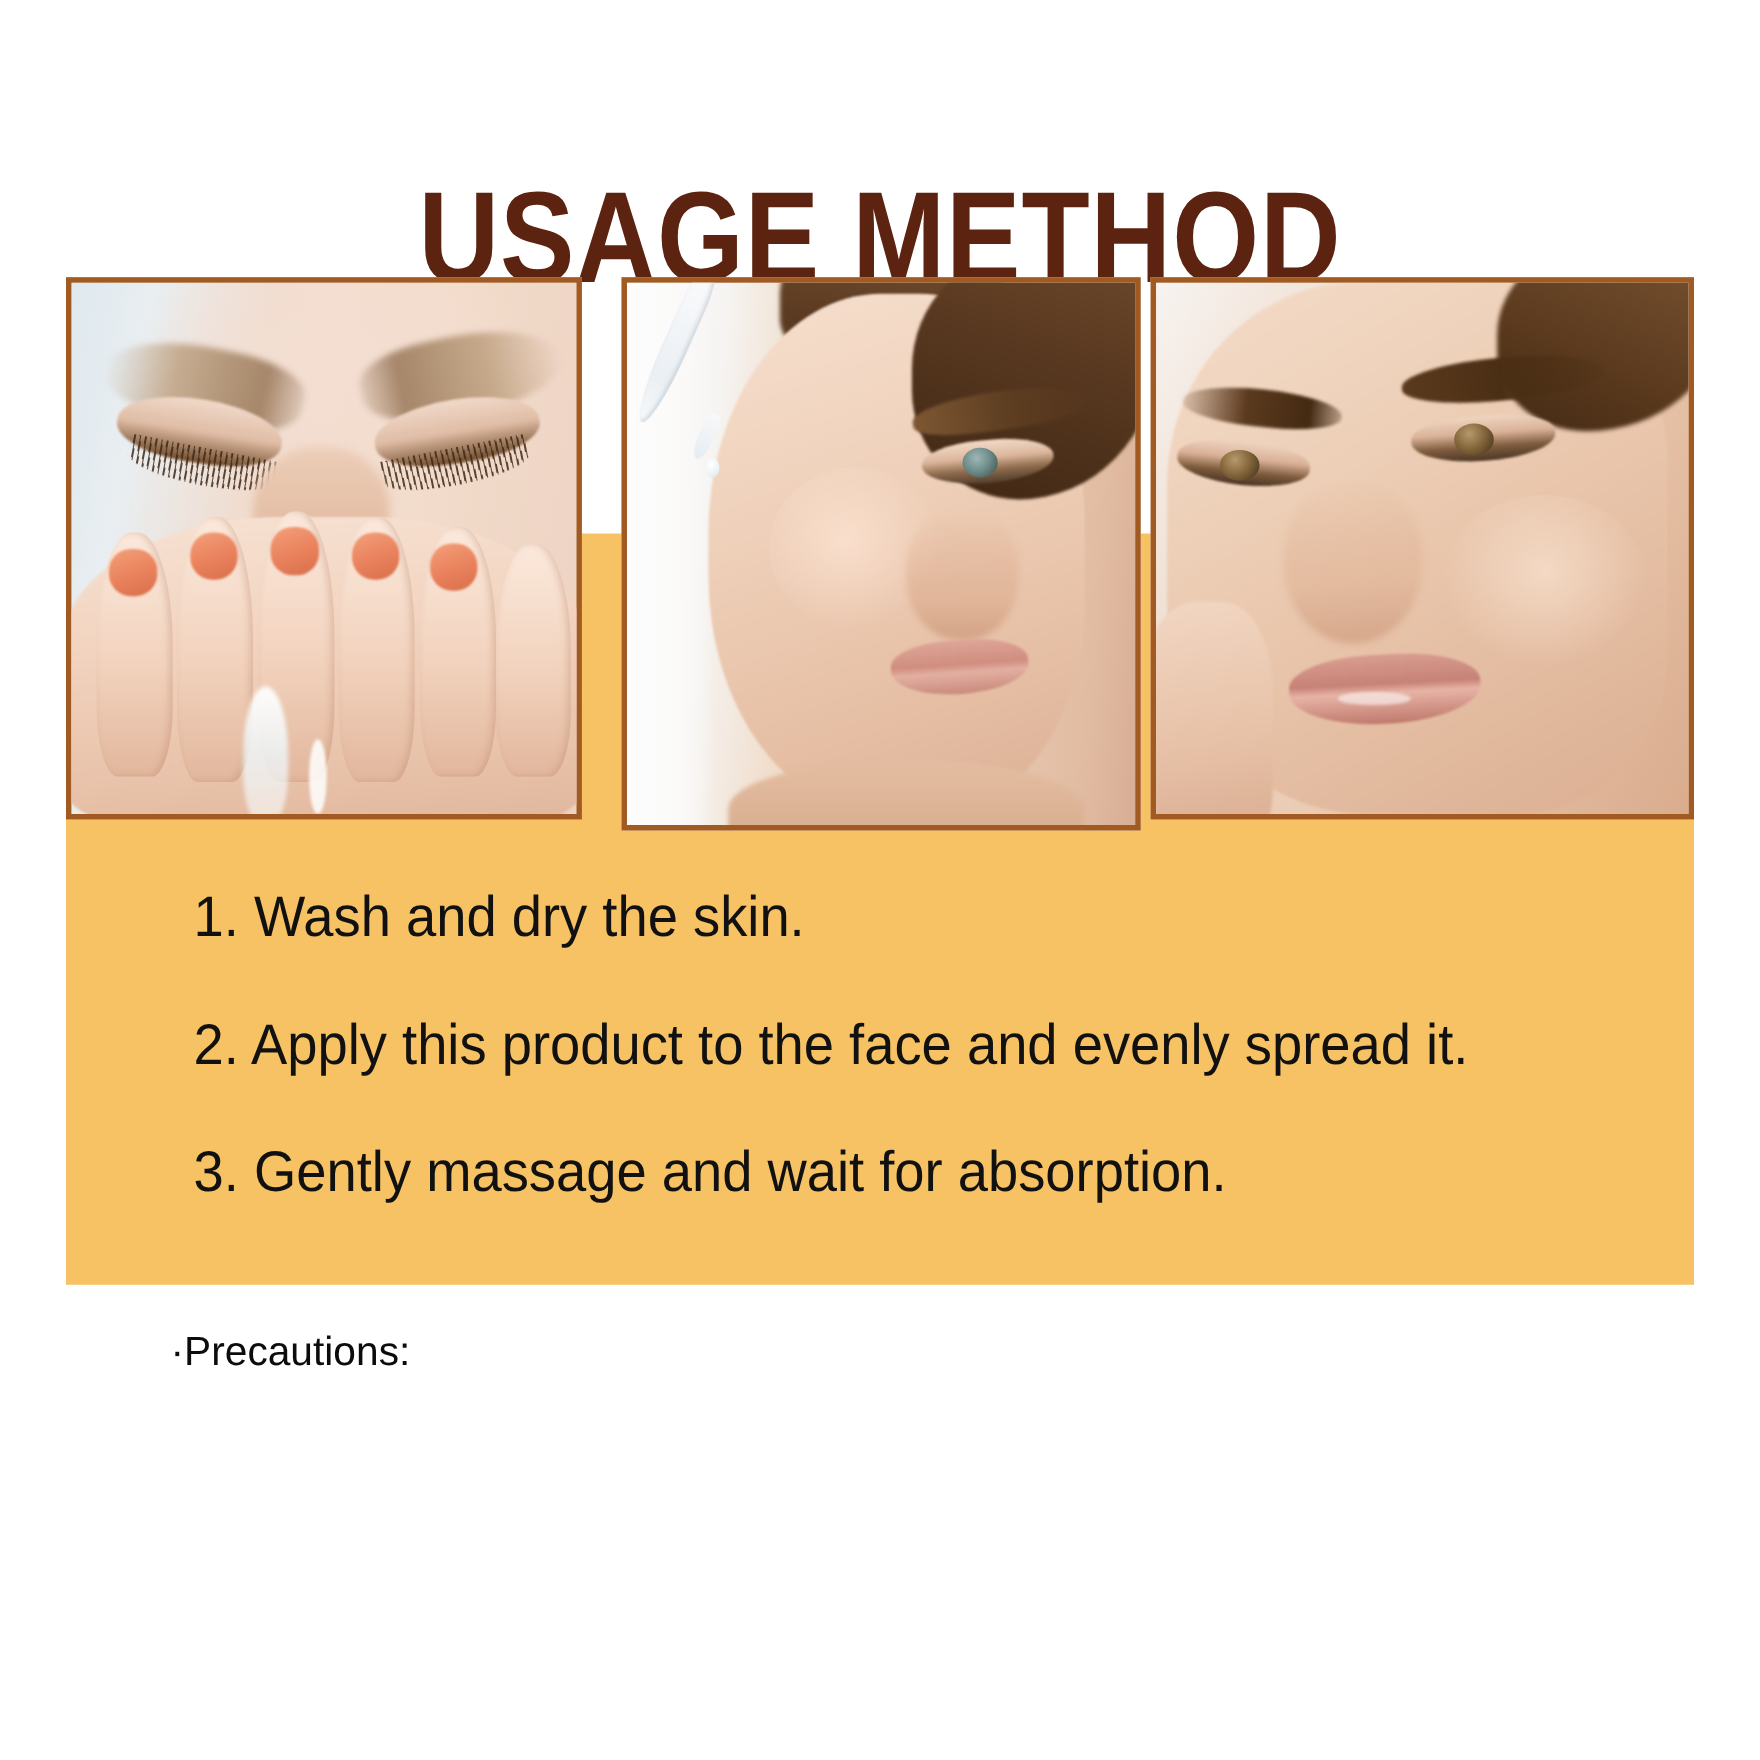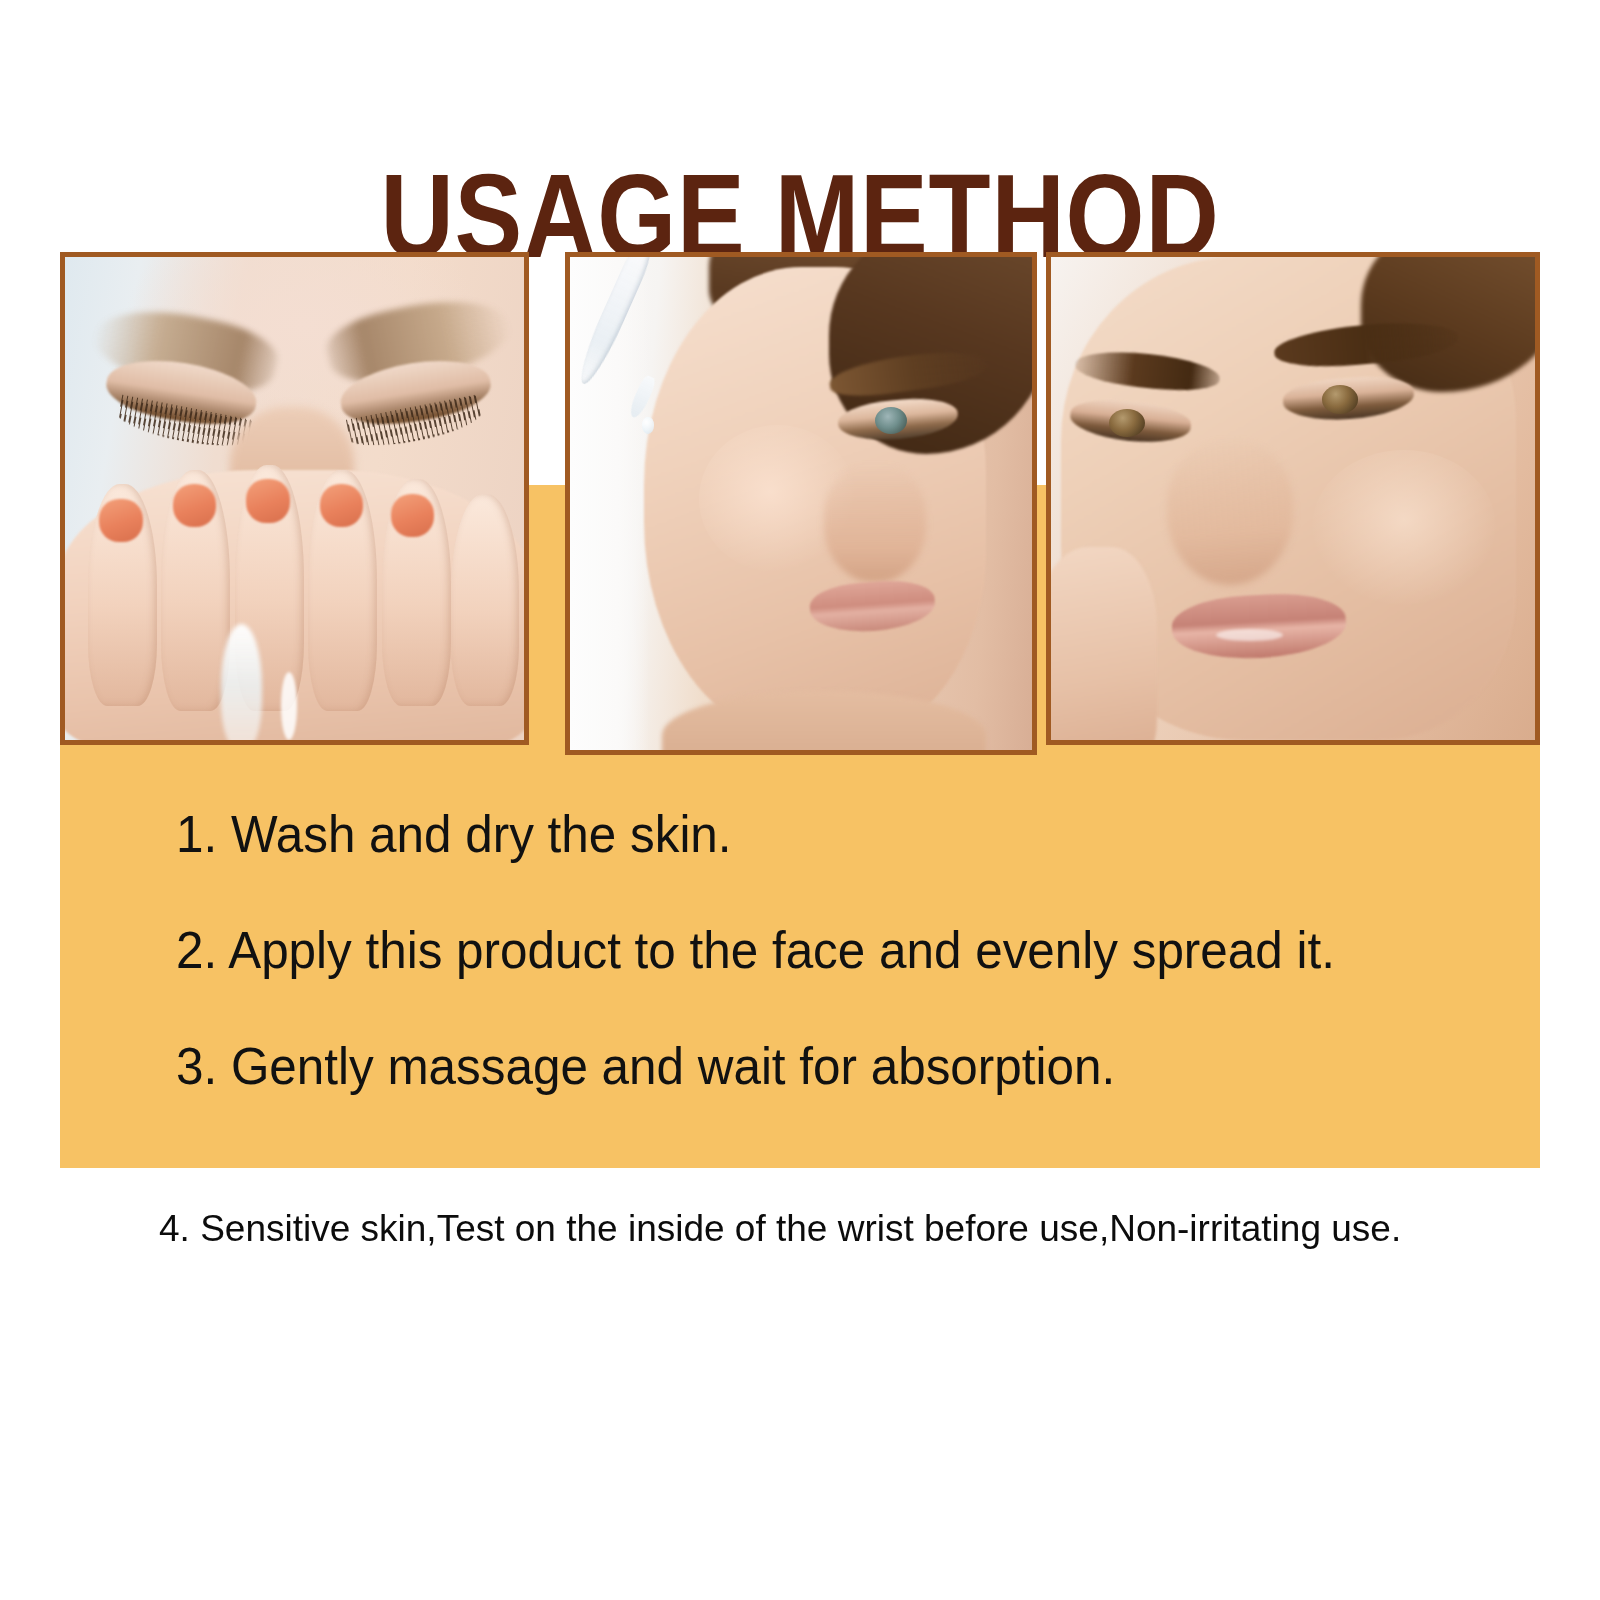--- a/index.html
+++ b/index.html
@@ -461,14 +461,14 @@
 
 </div>
 
 <div class="steps">
   <div class="step">1. Wash and dry the skin.</div>
   <div class="step">2. Apply this product to the face and evenly spread it.</div>
   <div class="step">3. Gently massage and wait for absorption.</div>
 </div>
 
 <div class="precautions">
-  <div class="prec-line">4. Sensitive skin,Test on the inside of the wrist before use,Non-irritating use.</div>
+  <div class="prec-heading">·Precautions:</div>
 </div>
 
 </body></html>

